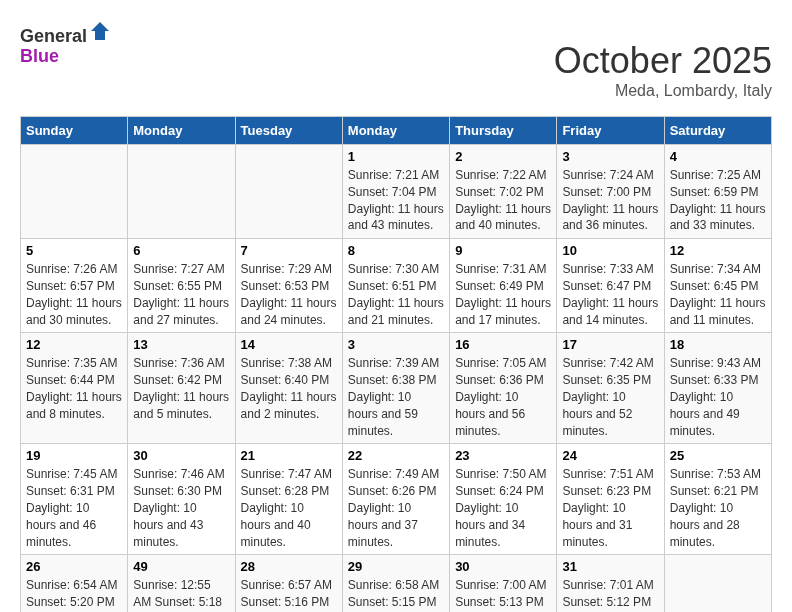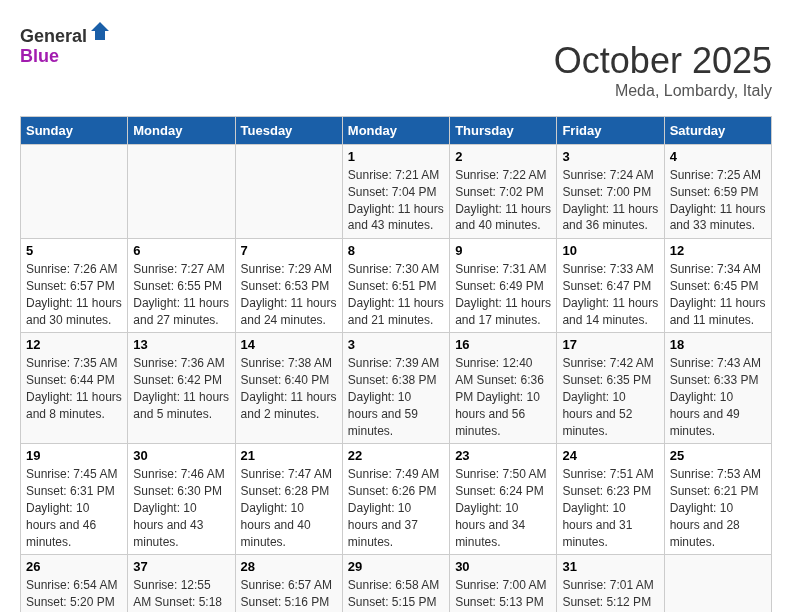--- a/index.html
+++ b/index.html
@@ -213,33 +213,33 @@
 Daylight: 11 hours and 2 minutes.</div>
         </td>
         <td>
           <span class="day-num">3</span>
           <div class="day-info">Sunrise: 7:39 AM
 Sunset: 6:38 PM
 Daylight: 10 hours and 59 minutes.</div>
         </td>
         <td>
           <span class="day-num">16</span>
-          <div class="day-info">Sunrise: 12:40 AM
+          <div class="day-info">Sunrise: 7:05 AM
 Sunset: 6:36 PM
 Daylight: 10 hours and 56 minutes.</div>
         </td>
         <td>
           <span class="day-num">17</span>
           <div class="day-info">Sunrise: 7:42 AM
 Sunset: 6:35 PM
 Daylight: 10 hours and 52 minutes.</div>
         </td>
         <td>
           <span class="day-num">18</span>
-          <div class="day-info">Sunrise: 7:43 AM
+          <div class="day-info">Sunrise: 9:43 AM
 Sunset: 6:33 PM
 Daylight: 10 hours and 49 minutes.</div>
         </td>
       </tr>
       <tr>
         <td>
           <span class="day-num">19</span>
           <div class="day-info">Sunrise: 7:45 AM
 Sunset: 6:31 PM
 Daylight: 10 hours and 46 minutes.</div>
@@ -282,21 +282,21 @@
         </td>
       </tr>
       <tr>
         <td>
           <span class="day-num">26</span>
           <div class="day-info">Sunrise: 6:54 AM
 Sunset: 5:20 PM
 Daylight: 10 hours and 25 minutes.</div>
         </td>
         <td>
-          <span class="day-num">37</span>
+          <span class="day-num">49</span>
           <div class="day-info">Sunrise: 12:55 AM
 Sunset: 5:18 PM
 Daylight: 10 hours and 22 minutes.</div>
         </td>
         <td>
           <span class="day-num">28</span>
           <div class="day-info">Sunrise: 6:57 AM
 Sunset: 5:16 PM
 Daylight: 10 hours and 19 minutes.</div>
         </td>

